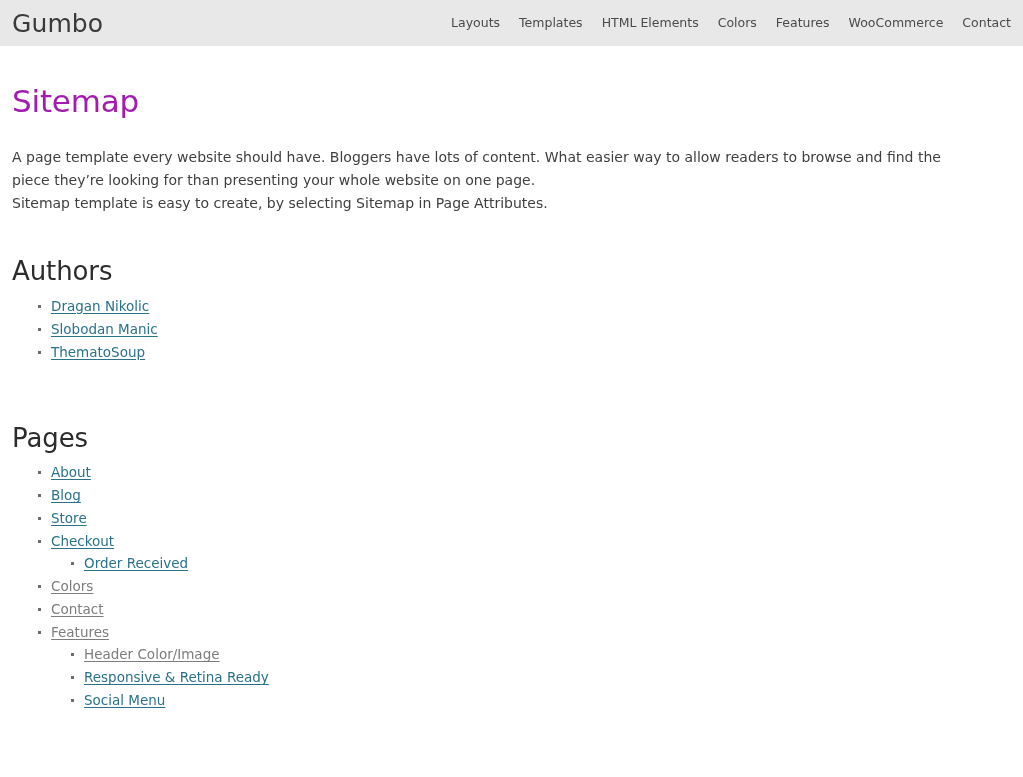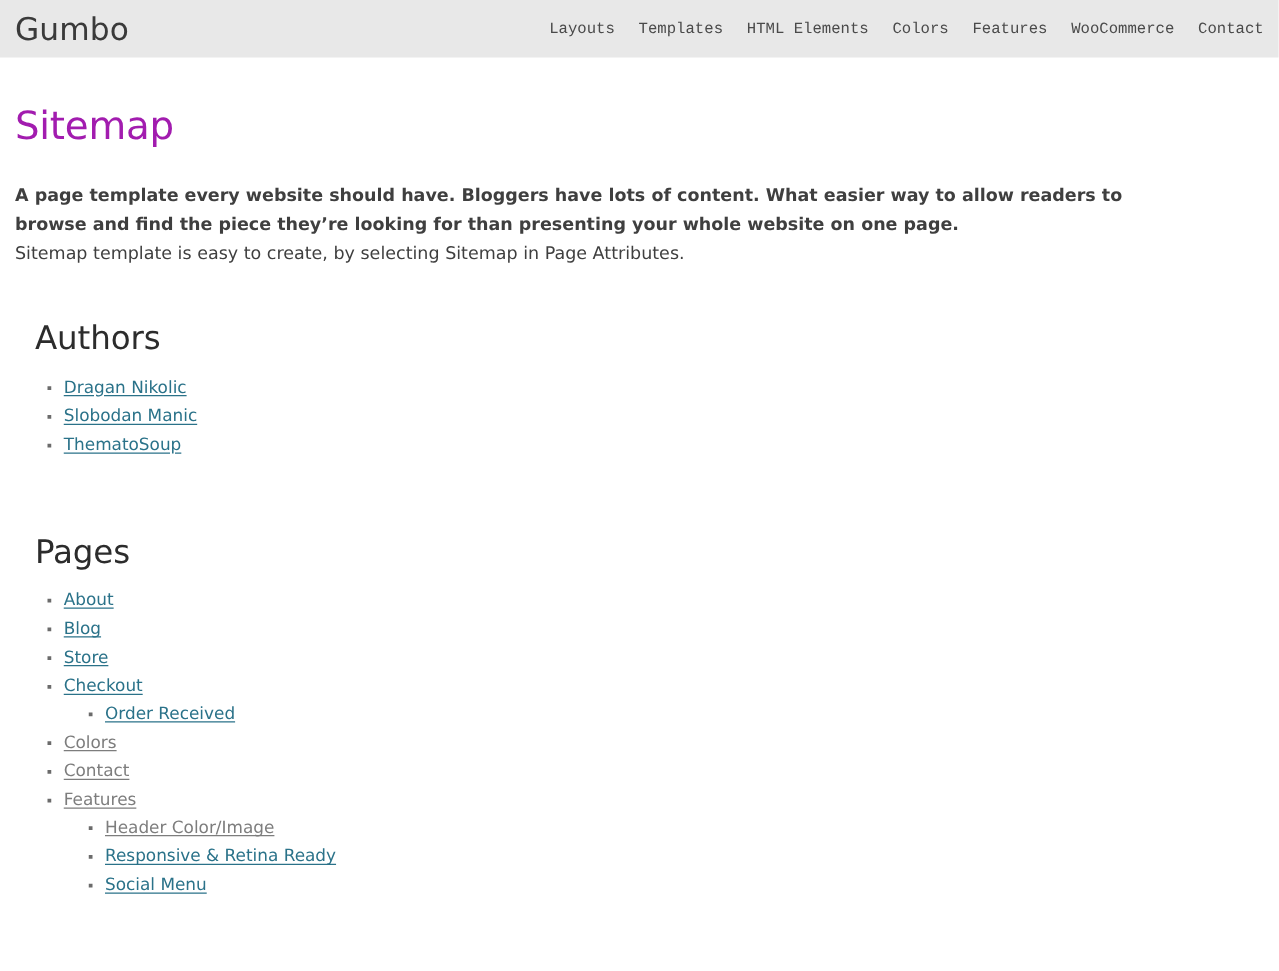--- a/index.html
+++ b/index.html
@@ -36,21 +36,20 @@
     line-height: 1;
     margin: 0;
     cursor: pointer;
   }
   .main-nav {
     margin-left: auto;
     display: flex;
     align-items: center;
     gap: 19px;
     padding-right: 0px;
-    font-family: Liberation Mono, monospace;
   }
   .nav-item {
     font-size: 12.5px;
     color: #4a4a4a;
     text-decoration: none;
     white-space: nowrap;
     line-height: 1;
     cursor: pointer;
   }
 
@@ -67,28 +66,28 @@
     line-height: 1.15;
     letter-spacing: -0.2px;
   }
   .intro-p {
     font-size: 14px;
     line-height: 23px;
     color: #3f3f3f;
     margin: 0;
     max-width: 940px;
   }
-  .intro-p.first { margin-top: 26px; font-weight: bold; }
+  .intro-p.first { margin-top: 26px; }
   .intro-p.second { }
 
   .section-title {
     font-size: 26px;
     font-weight: 400;
     color: #2c2c2c;
-    margin: 16px;
+    margin: 0;
     line-height: 1.15;
     letter-spacing: -0.1px;
   }
   .section-title.authors { margin-top: 42px; }
   .section-title.pages  { margin-top: 65px; }
 
   ul.sitemap-list {
     list-style: none;
     margin: 12px 0 0 0;
     padding: 0 0 0 26px;

